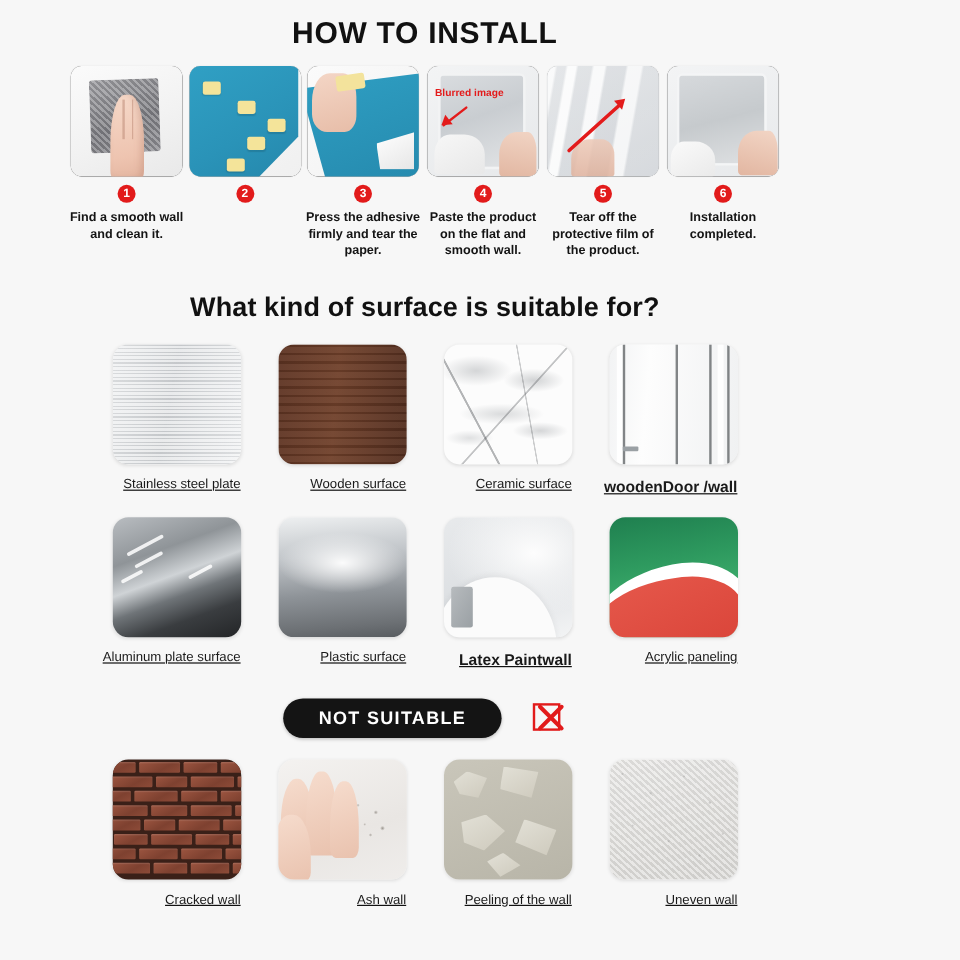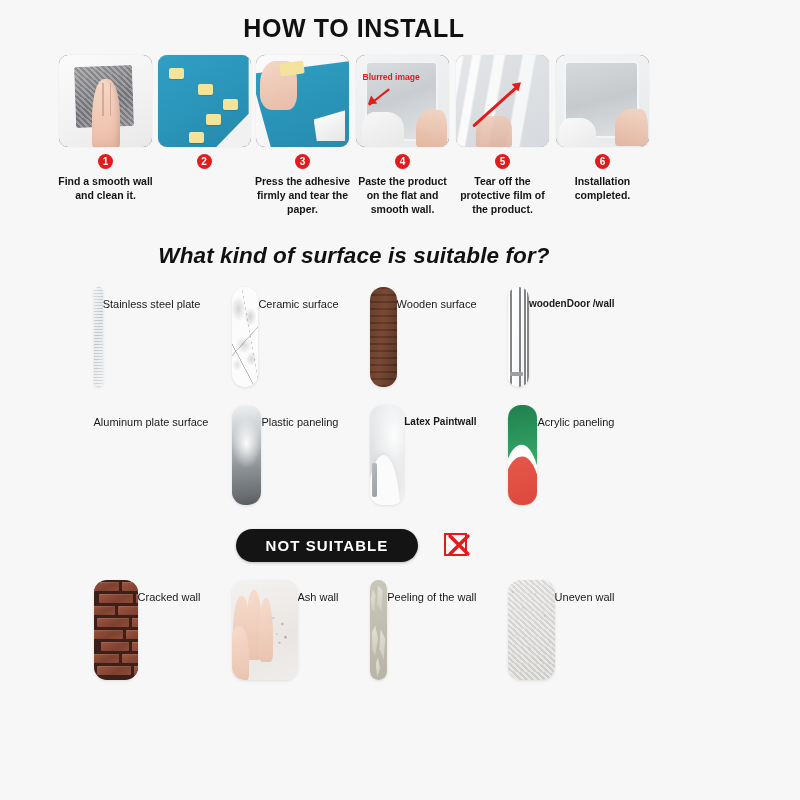--- a/index.html
+++ b/index.html
@@ -179,21 +179,20 @@
   }
 
   
   .section-title {
     text-align: center;
     font-size: 22.5px;
     font-weight: bold;
     margin-top: 26px;
     color: #111;
     letter-spacing: 0.1px;
-    font-style: italic;
   }
 
   .badge-row {
     display: flex; align-items: center; justify-content: center;
     gap: 26px; margin-top: 16px;
   }
   .pill {
     background: #141414; color: #fff;
     border-radius: 20px;
     padding: 8px 30px;
@@ -206,37 +205,37 @@
     position: absolute; left: 0; top: 2px; width: 23px; height: 23px;
     border: 2px solid #e21b1b;
   }
   .mark-box svg { position: absolute; left: 0; top: 0; overflow: visible; }
 
   
   .grid {
     display: flex; justify-content: center;
     gap: 31px; margin-top: 18px;
   }
-  .cell { width: 107px; display: flex; flex-direction: row; align-items: flex-start; }
+  .cell { width: 107px; display: flex; flex-direction: column; align-items: flex-end; text-decoration: underline; }
   .swatch {
     width: 107px; height: 100px;
     border-radius: 13px;
     overflow: hidden;
     position: relative;
     box-shadow: 0 1px 3px rgba(0,0,0,.10);
   }
   .cap {
     margin-top: 11px;
     font-size: 11px;
     text-align: center;
     color: #1a1a1a;
     line-height: 1.2;
     white-space: nowrap;
   }
-  .cap.strong { font-weight: bold; font-size: 10px; }
+  .cap.strong { font-weight: bold; font-size: 13px; }
 
   
   .sw-steel {
     background:
       repeating-linear-gradient(0deg, rgba(0,0,0,.05) 0 1px, rgba(255,255,255,.55) 1px 3px),
       linear-gradient(100deg,#e6e8ea,#cfd2d5 45%,#e9ebed);
   }
   .sw-ceramic {
     background: #fcfcfc;
     position: relative;
@@ -455,26 +454,26 @@
 
   <div class="section-title">What kind of surface is suitable for?</div>
 
 
   <div class="grid">
     <div class="cell">
       <div class="swatch sw-steel"></div>
       <div class="cap">Stainless steel plate</div>
     </div>
     <div class="cell">
+      <div class="swatch sw-wood"></div>
+      <div class="cap">Wooden surface</div>
+    </div>
+    <div class="cell">
       <div class="swatch sw-ceramic"></div>
       <div class="cap">Ceramic surface</div>
-    </div>
-    <div class="cell">
-      <div class="swatch sw-wood"></div>
-      <div class="cap">Wooden surface</div>
     </div>
     <div class="cell">
       <div class="swatch sw-door">
         <div class="lite" style="left:6%"></div>
         <div class="groove" style="left:11%"></div>
         <div class="groove" style="left:52%"></div>
         <div class="groove" style="left:78%"></div>
         <div class="lite" style="left:85%"></div>
         <div class="groove" style="left:92%"></div>
         <div class="knob"></div>
@@ -488,21 +487,21 @@
       <div class="swatch sw-alu">
         <div class="streak" style="left:10%;top:22%;width:34px"></div>
         <div class="streak" style="left:16%;top:34%;width:26px"></div>
         <div class="streak" style="left:6%;top:48%;width:20px"></div>
         <div class="streak" style="left:58%;top:44%;width:22px"></div>
       </div>
       <div class="cap">Aluminum plate surface</div>
     </div>
     <div class="cell">
       <div class="swatch sw-plastic"></div>
-      <div class="cap">Plastic paneling</div>
+      <div class="cap">Plastic surface</div>
     </div>
     <div class="cell">
       <div class="swatch sw-latex">
         <div class="curve"></div>
           <div class="blk"></div>
       </div>
       <div class="cap strong">Latex Paintwall</div>
     </div>
     <div class="cell">
       <div class="swatch sw-acrylic">

